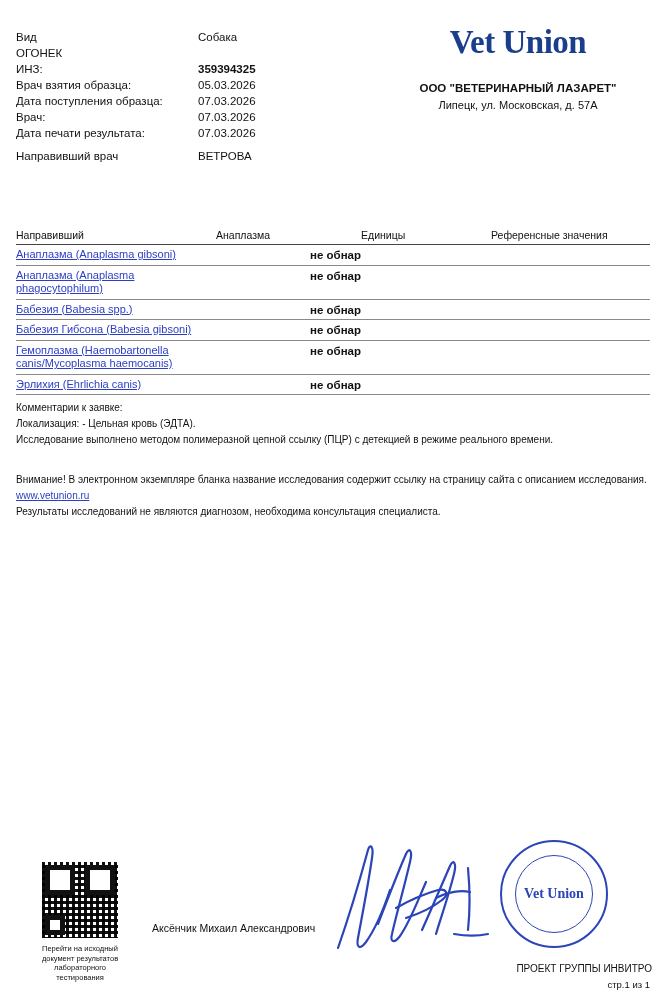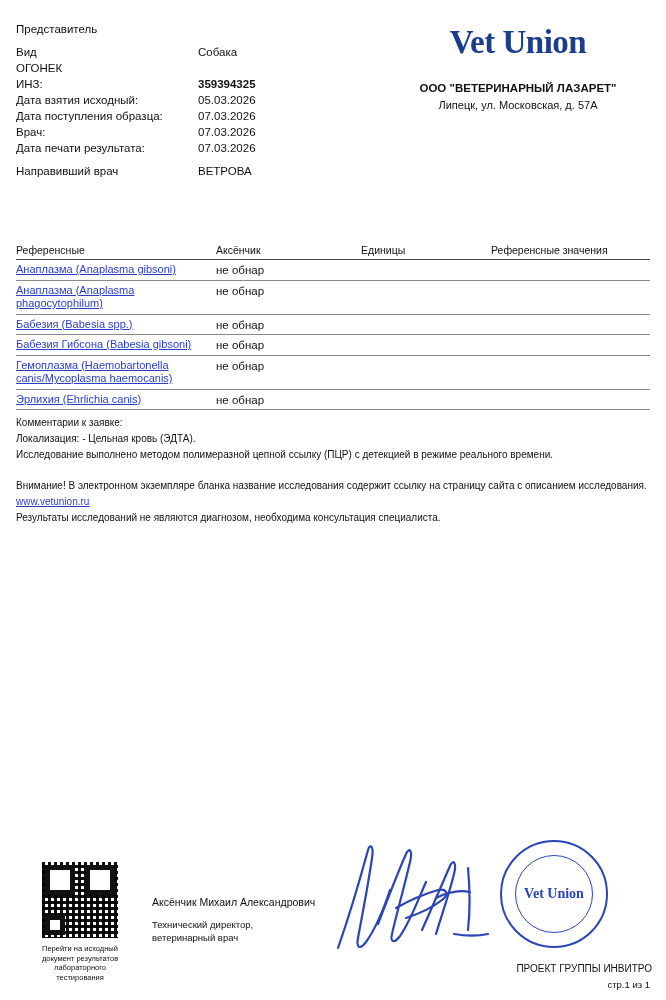--- a/index.html
+++ b/index.html
@@ -95,33 +95,34 @@
   }
   .res-row .col-test {
     font-size: 11px;
     line-height: 13.5px;
     color: #2b3ec4;
     text-decoration: underline;
     text-decoration-color: #2b3ec4;
   }
   .res-row .col-result {
     font-size: 11.5px;
-    font-weight: normal;
+    font-weight: bold;
     color: #111;
     padding-top: 1px;
+    text-align: right;
   }
   
   .comments {
     margin: 5px 16px 0 16px;
     font-size: 10px;
     line-height: 15px;
     color: #111;
   }
   .comments p { margin: 0 0 1px 0; }
-  .comments .spaced { margin-top: 16px; }
+  .comments .spaced { margin-top: 25px; }
   .link {
     color: #2b3ec4;
     text-decoration: underline;
   }
   
   .footer {
     position: absolute;
     left: 0; right: 0;
     bottom: 0;
     height: 160px;
@@ -235,35 +236,34 @@
 </head>
 <body>
 
 <div class="page">
   <div class="topbar"></div>
 
   <div class="header">
     <div class="header-left">
 
       <div class="meta-row tall">
-        <div class="meta-label">Представитель</div>
       </div>
       <div class="meta-row" style="margin-top:8px;">
         <div class="meta-label">Вид</div>
         <div class="meta-value">Собака</div>
       </div>
       <div class="meta-row">
         <div class="meta-value">ОГОНЕК</div>
       </div>
       <div class="meta-row">
         <div class="meta-label">ИНЗ:</div>
         <div class="meta-value bold">359394325</div>
       </div>
       <div class="meta-row">
-        <div class="meta-label">Дата взятия исходный:</div>
+        <div class="meta-label">Врач взятия образца:</div>
         <div class="meta-value">05.03.2026</div>
       </div>
       <div class="meta-row">
         <div class="meta-label">Дата поступления образца:</div>
         <div class="meta-value">07.03.2026</div>
       </div>
       <div class="meta-row">
         <div class="meta-label">Врач:</div>
         <div class="meta-value">07.03.2026</div>
       </div>
@@ -279,22 +279,22 @@
     </div>
     <div class="header-right">
       <div class="brand">Vet Union</div>
       <div class="org">ООО "ВЕТЕРИНАРНЫЙ ЛАЗАРЕТ"</div>
       <div class="org-addr">Липецк, ул. Московская, д. 57А</div>
     </div>
   </div>
 
   <div class="results">
     <div class="res-head">
-      <div class="col-test">Референсные</div>
-      <div class="col-result">Аксёнчик</div>
+      <div class="col-test">Направивший</div>
+      <div class="col-result">Анаплазма</div>
       <div class="col-units">Единицы</div>
       <div class="col-ref">Референсные значения</div>
     </div>
 
     <div class="res-row">
       <div class="col-test">Анаплазма (Anaplasma gibsoni)</div>
       <div class="col-result">не обнар</div>
       <div class="col-units"></div>
       <div class="col-ref"></div>
     </div>
@@ -343,22 +343,20 @@
 
     <div class="qr-block">
       <div class="qr">
         <div class="qr-eye3"></div>
       </div>
       <div class="qr-caption">Перейти на исходный документ результатов лабораторного тестирования</div>
     </div>
 
     <div class="signer">
       <div class="signer-name">Аксёнчик Михаил Александрович</div>
-      <div class="signer-title" style="white-space:pre-line;">Технический директор,
-ветеринарный врач</div>
     </div>
 
     <div class="signature">
       <svg width="190" height="120" viewBox="0 0 190 120">
         <g fill="none" stroke="#2b44b8" stroke-width="2.2" stroke-linecap="round">
           <path d="M20 110 C 34 70, 44 34, 50 12 C 52 5, 56 8, 54 20 C 50 48, 44 78, 40 100 C 38 110, 42 112, 48 104 C 58 90, 66 70, 72 52"></path>
           <path d="M60 86 C 70 60, 80 34, 88 16 C 91 9, 95 12, 92 24 C 86 50, 78 78, 74 96 C 72 104, 76 106, 82 98 C 92 84, 100 62, 108 44"></path>
           <path d="M78 70 C 92 62, 106 56, 120 52 C 128 50, 132 56, 124 62 C 114 70, 100 76, 88 80"></path>
           <path d="M104 92 C 114 70, 124 46, 132 28 C 135 21, 139 24, 136 36 C 130 60, 122 82, 118 96"></path>
           <path d="M118 60 C 130 54, 142 52, 152 54"></path>

